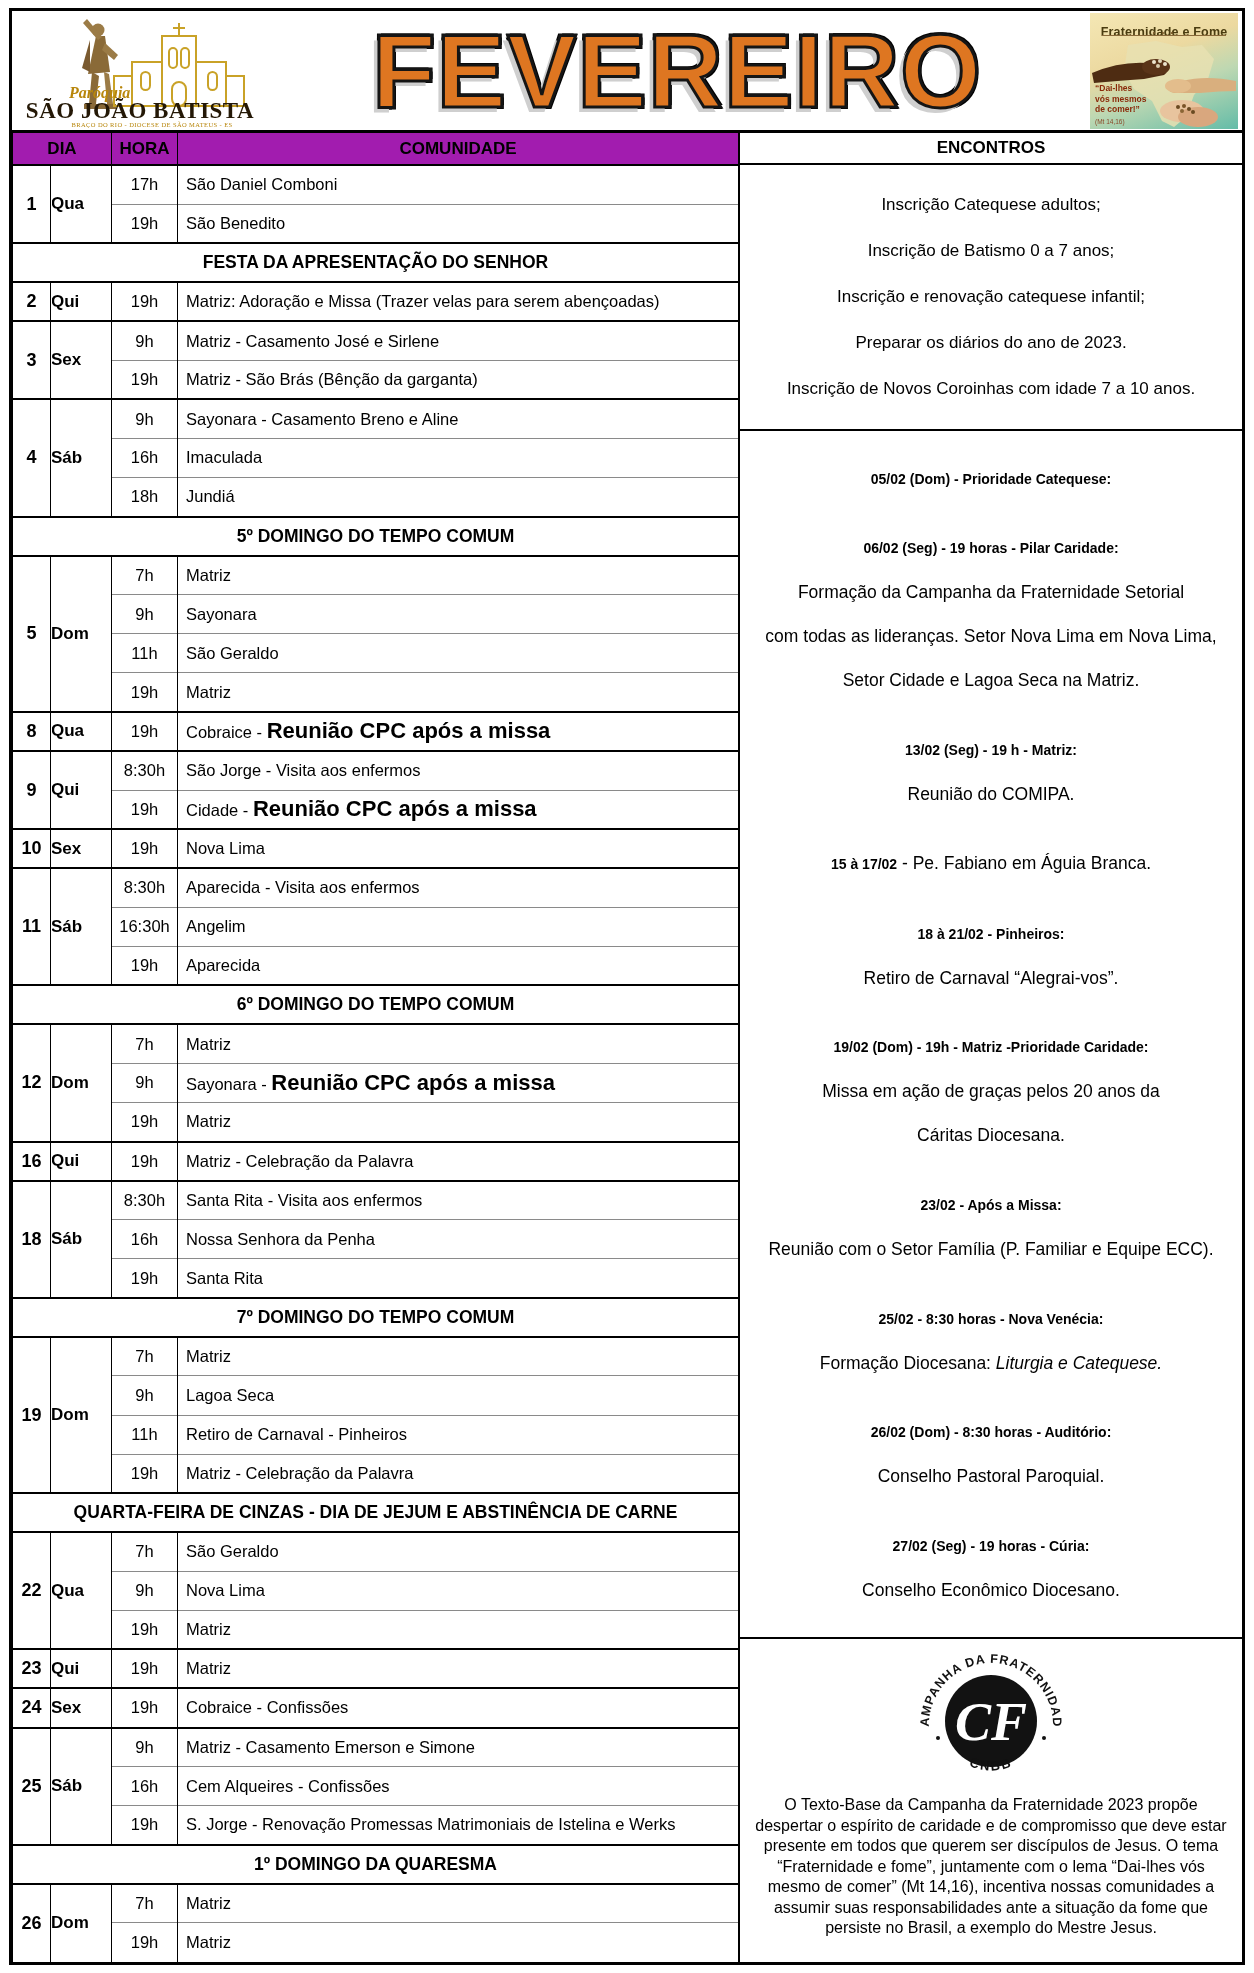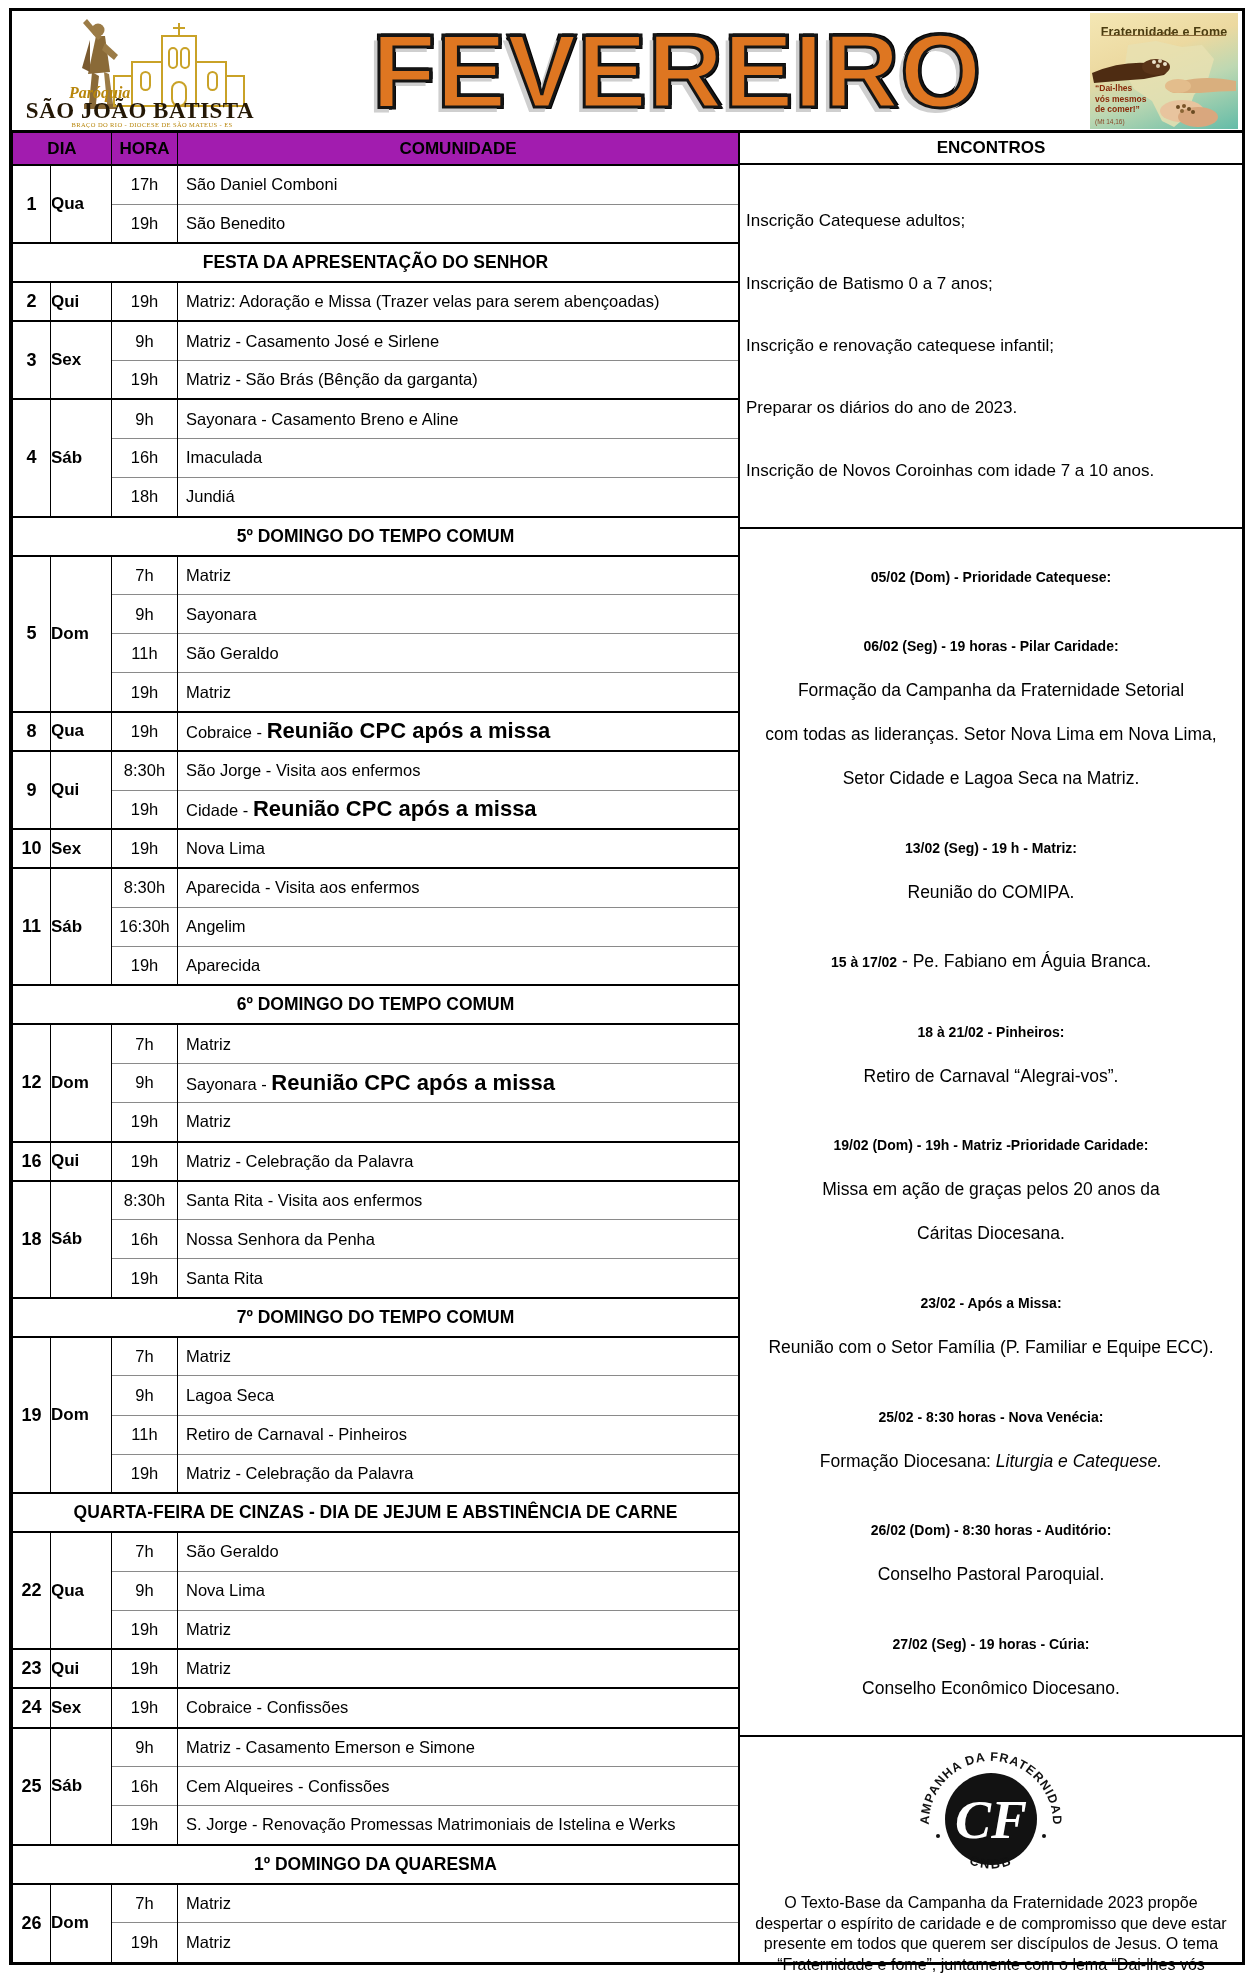--- a/index.html
+++ b/index.html
@@ -39,21 +39,21 @@
   td.hora   { text-align:center; font-size:16.5px; }
   td.com    { font-size:16.5px; padding-left:8px; white-space:nowrap; border-right:none; }
   td.com b  { font-size:22px; }
   td.section{ text-align:center; font-weight:bold; font-size:17.5px; border-left:none; border-right:none; white-space:nowrap; }
   th.h-first { border-left:none; }
   th.h-last  { border-right:none; }
 
   
   .right { flex:1; border-left:2px solid #000; display:flex; flex-direction:column; min-height:0; }
   .enc-header { height:32px; flex:0 0 auto; border-bottom:2px solid #000; display:flex; align-items:center; justify-content:center; font-size:17px; font-weight:bold; }
-  .enc-a { height:364px; flex:0 0 auto; border-bottom:2px solid #000; display:flex; flex-direction:column; justify-content:space-evenly; text-align:left; padding:4px 6px; }
+  .enc-a { height:266px; flex:0 0 auto; border-bottom:2px solid #000; display:flex; flex-direction:column; justify-content:space-evenly; text-align:center; padding:4px 6px; }
   .enc-a .notice { font-size:17px; white-space:nowrap; }
   .enc-b { height:1208px; flex:0 0 auto; border-bottom:2px solid #000; display:flex; flex-direction:column; justify-content:space-evenly; text-align:center; padding:0 6px; }
   .enc-b .ev-line { font-size:17.5px; line-height:44px; white-space:nowrap; }
   .enc-b .ev-heading { font-weight:bold; font-size:14px; }
   .enc-c { flex:1; display:flex; flex-direction:column; align-items:center; padding-top:4px; }
   .enc-c .campaign-text { font-size:16px; line-height:20.5px; text-align:center; margin:2px 12px 0 12px; }
 </style>
 </head>
 <body>
 

